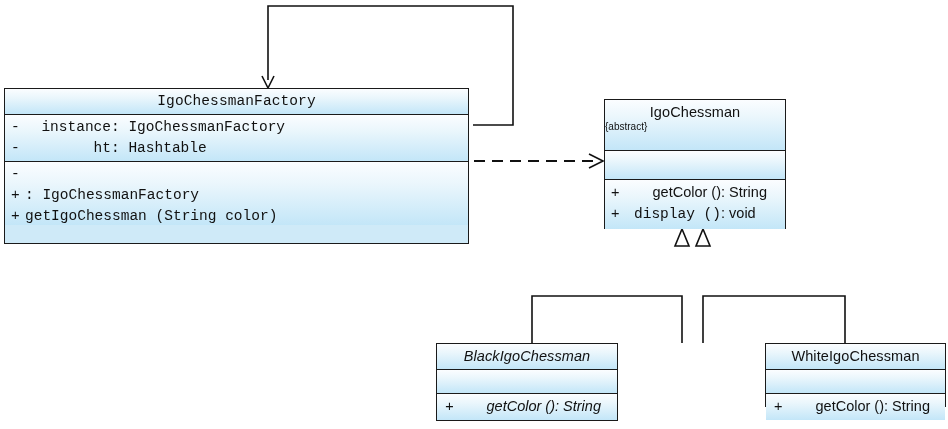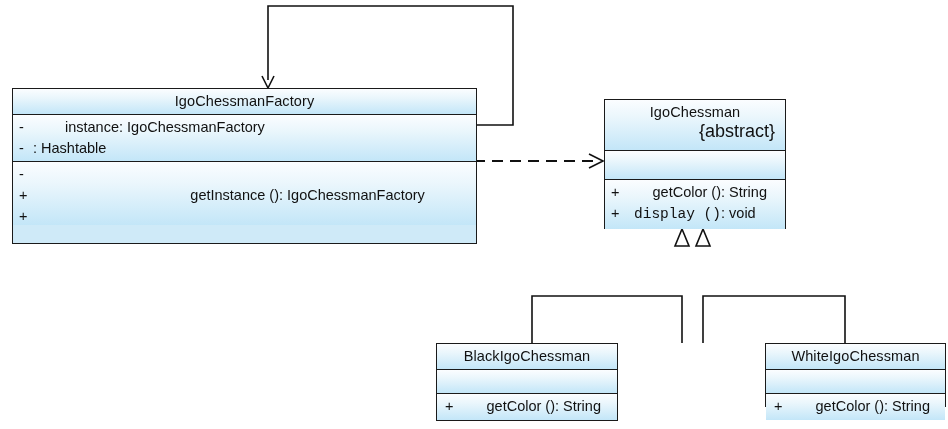--- a/index.html
+++ b/index.html
@@ -47,22 +47,22 @@
     font-size: 14.5px;
     color: #111111;
     letter-spacing: 0.1px;
     line-height: 1.15;
     white-space: nowrap;
   }
   .cls-title.pad {
     padding-top: 4px;
   }
   .cls-abstract {
-    text-align: right;
-    font-size: 18px;
+    text-align: left;
+    font-size: 10px;
     color: #111111;
     padding-right: 10px;
     line-height: 1.15;
     white-space: nowrap;
   }
 
   .member-list {
     padding: 2px 0 2px 0;
   }
   .member {
@@ -85,31 +85,31 @@
   }
   .m-type {
     flex: 0 0 auto;
   }
 
   
   .fac-attr .m-name { width: 86px; flex: 0 0 86px; }
   .fac-op   .m-name { width: 246px; flex: 0 0 246px; }
 
   
-  #box-factory { left: 12px;   top: 88px;  width: 465px; height: 156px; }
+  #box-factory { left: 4px;   top: 88px;  width: 465px; height: 156px; font-family: Liberation Mono, monospace; }
   #box-factory .c-title { height: 25px; }
   #box-factory .c-attrs { height: 47px; }
   #box-factory .c-ops   { height: 64px; }
 
   #box-chessman { left: 604px; top: 99px; width: 182px; height: 130px; }
   #box-chessman .c-title { height: 50px; }
   #box-chessman .c-attrs { height: 29px; }
   #box-chessman .c-ops   { height: 50px; }
 
-  #box-black { left: 436px; top: 343px; width: 182px; height: 78px; }
+  #box-black { left: 436px; top: 343px; width: 182px; height: 78px; font-style: italic; }
   #box-white { left: 765px; top: 343px; width: 181px; height: 64px; }
   .sub-box .c-title { height: 25px; }
   .sub-box .c-attrs { height: 24px; }
   .sub-box .c-ops   { height: 27px; }
   .sub-box .member  { padding-left: 8px; }
 
   
   .connectors {
     position: absolute;
     left: 0; top: 0;
@@ -174,36 +174,37 @@
     </div>
 
     <div class="compartment c-attrs member-list">
       <div class="member fac-attr">
         <span class="m-vis">-</span>
         <span class="m-name">instance</span>
         <span class="m-type"><span>:</span>&nbsp;<span>IgoChessmanFactory</span></span>
       </div>
       <div class="member fac-attr">
         <span class="m-vis">-</span>
+        <span class="m-name">ht</span>
         <span class="m-type"><span>:</span>&nbsp;<span>Hashtable</span></span>
       </div>
     </div>
 
     <div class="compartment c-ops member-list">
       <div class="member fac-op">
         <span class="m-vis">-</span>
         <span class="m-type"><span></span><span></span></span>
       </div>
       <div class="member fac-op">
         <span class="m-vis">+</span>
-        <span class="m-name">getInstance ()</span>
         <span class="m-type"><span>:</span>&nbsp;<span>IgoChessmanFactory</span></span>
       </div>
       <div class="member fac-op">
         <span class="m-vis">+</span>
+        <span class="m-name">getIgoChessman (String color)</span>
       </div>
     </div>
   </div>
 
   <div class="uml-class" id="box-chessman">
     <div class="compartment c-title">
       <div class="cls-title pad">IgoChessman</div>
       <div class="cls-abstract">{abstract}</div>
     </div>
 

